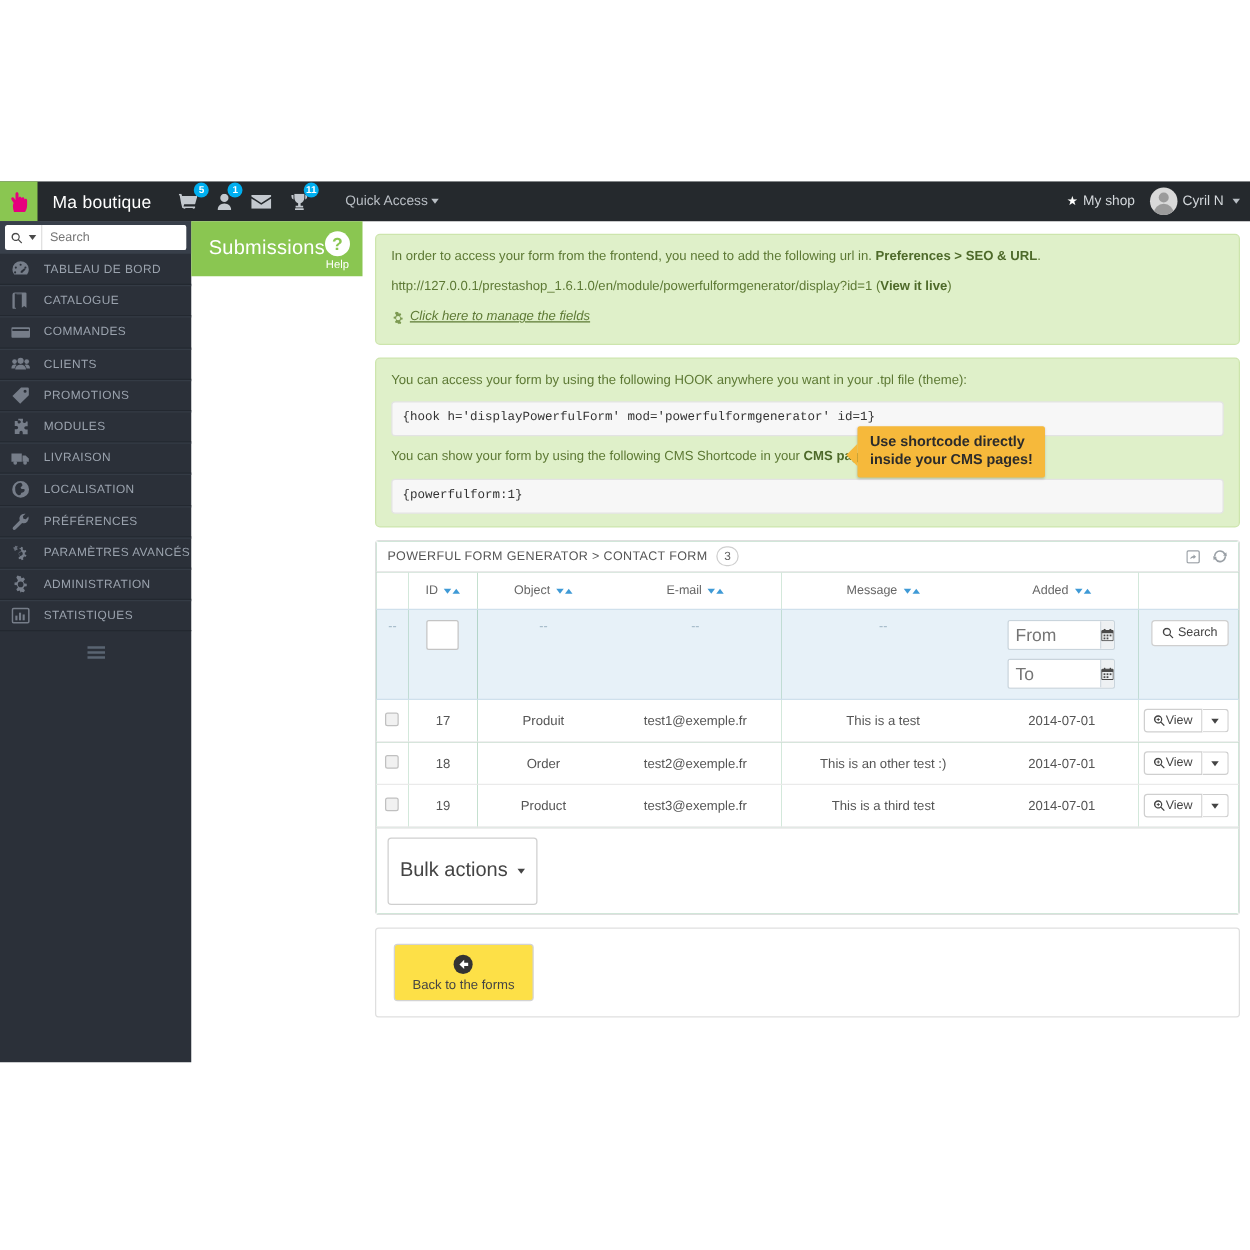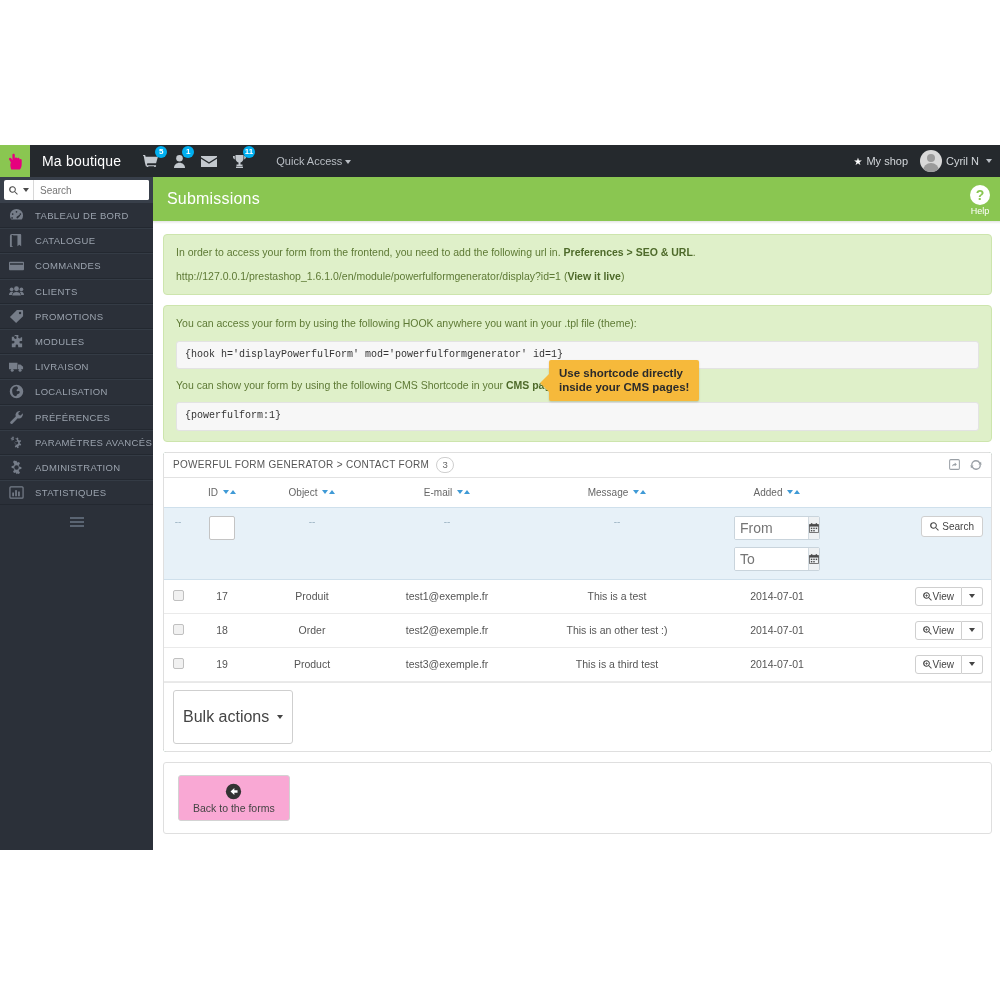--- a/index.html
+++ b/index.html
@@ -201,21 +201,21 @@
   .collapse-row .bars { display: flex; flex-direction: column; gap: 2px; }
   .collapse-row .bars i {
     display: block; width: 14px; height: 2px; background: #5a6472;
   }
 
   
   .content {
     flex: 1 1 auto;
     background: #ffffff;
     display: flex;
-    flex-direction: column;
+    flex-direction: row;
     min-width: 0;
   }
   .page-head {
     background: #8ac651;
     height: 44px;
     display: flex;
     align-items: center;
     padding: 0 10px 0 14px;
     position: relative;
   }
@@ -500,21 +500,21 @@
     border: 1px solid #dfdfdf;
     border-radius: 3px;
     background: #fff;
     padding: 12px 14px;
   }
   .back-btn {
     display: inline-flex;
     flex-direction: column;
     align-items: center;
     border: 1px solid #d3d3d3;
-    background: #f9a8d4;
+    background: #fde047;
     border-radius: 3px;
     padding: 7px 14px 6px;
     cursor: pointer;
     gap: 2px;
   }
   .back-btn svg { fill: #333; display: block; }
   .back-btn span { font-size: 10.5px; color: #444; }
 </style>
 </head>
 <body>
@@ -714,20 +714,28 @@
       <div class="page-head-shadow"></div>
 
       <div class="scroll-area">
 
         <div class="alert-green">
           <p>
             <span>In order to access your form from the frontend, you need to add the following url in. </span><b>Preferences &gt; SEO &amp; URL</b><span>.</span>
           </p>
           <p>
             <span>http://127.0.0.1/prestashop_1.6.1.0/en/module/powerfulformgenerator/display?id=1</span><span> (</span><b>View it live</b><span>)</span>
+          </p>
+          <p>
+            <span class="manage-link">
+              <svg width="11" height="11" viewBox="0 0 16 16">
+                  <path d="M8 .8l.7 1.9 2-.5 1 1.7-1.4 1.5.9 1.8 2 .3v2l-2 .3-.9 1.8 1.4 1.5-1 1.7-2-.5L8 15.2l-.7-1.9-2 .5-1-1.7 1.4-1.5-.9-1.8-2-.3v-2l2-.3.9-1.8L4.3 2.2l1-1.7 2 .5L8 .8zm0 4.8a2.4 2.4 0 100 4.8 2.4 2.4 0 000-4.8z"></path>
+                </svg>
+              <span>Click here to manage the fields</span>
+            </span>
           </p>
         </div>
 
         <div class="alert-green panel2">
           <p>You can access your form by using the following HOOK anywhere you want in your .tpl file (theme):</p>
           <div class="code-box">{hook h='displayPowerfulForm' mod='powerfulformgenerator' id=1}</div>
           <p>
             <span>You can show your form by using the following CMS Shortcode in your </span><b>CMS pages!</b><span> :</span>
           </p>
           <div class="code-box" style="margin-bottom:0">{powerfulform:1}</div>

